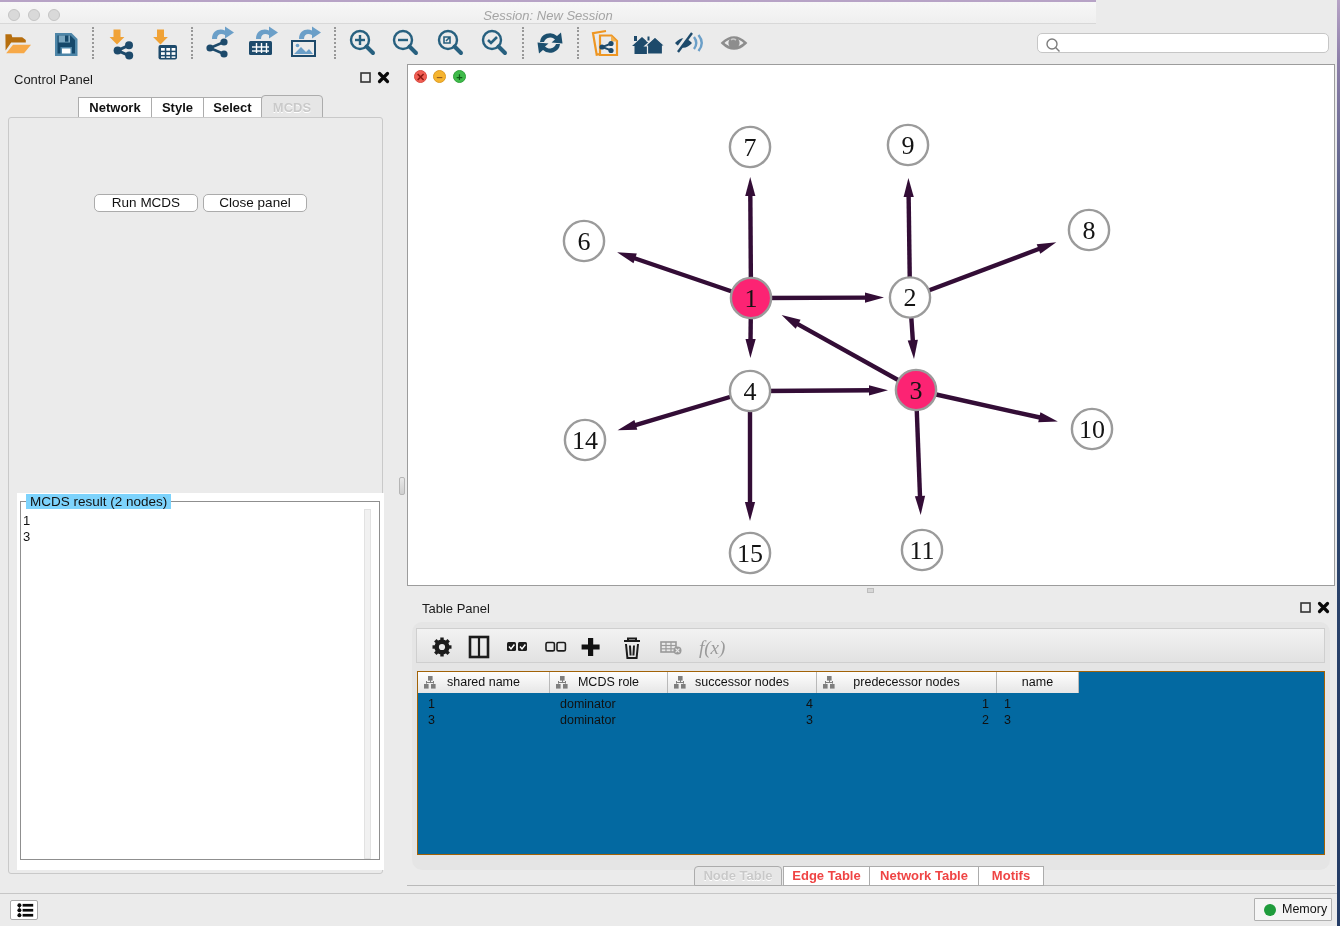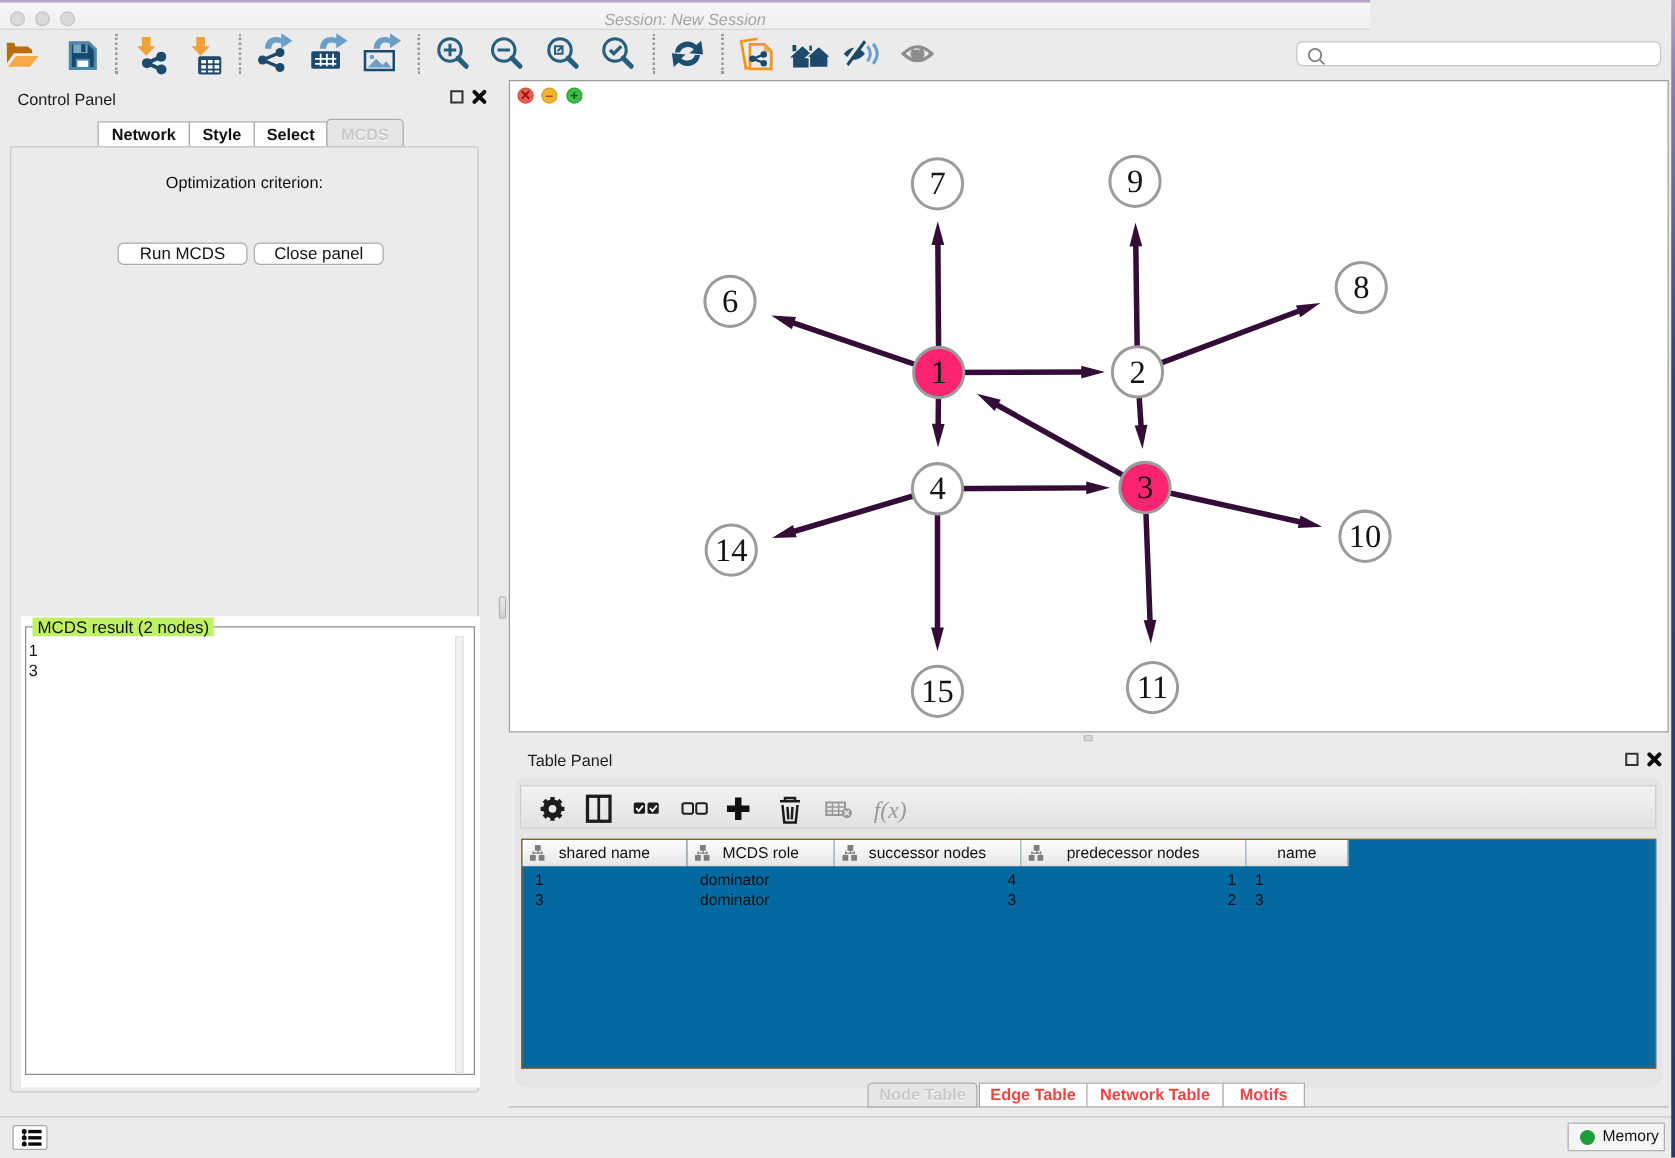--- a/index.html
+++ b/index.html
@@ -37,21 +37,21 @@
   #dropdown { position:absolute; left:36px; top:43px; width:311px; height:20px;
     background:#fff; border:1px solid #ababab; border-radius:4px;
     font-size:13.5px; color:#111; line-height:18px; padding-left:13px; }
   .btn { position:absolute; top:76px; height:18px; background:#fff;
     border:1px solid #ababab; border-radius:5px; font-size:13.5px; color:#111;
     text-align:center; line-height:16px; }
   #fieldset { position:absolute; left:8px; top:375px; width:367px; height:377px;
     background:#fff; font-size:13px; color:#111; }
   #fieldset-border { position:absolute; left:3px; top:8px; width:360px; height:359px;
     border:1px solid #8f8f8f; }
-  #fieldset-legend { position:absolute; left:9px; top:1px; background:#bef264;
+  #fieldset-legend { position:absolute; left:9px; top:1px; background:#7dd3fc;
     padding:0 4px; font-size:13.5px; color:#111; }
   
   #netwin { position:absolute; left:407px; top:64px; width:928px; height:522px;
     background:#fff; border:1px solid #9c9c9c; }
   #netwin-title { position:absolute; left:0; top:0; width:100%; height:23px;
     background:linear-gradient(#f6f6f6,#dcdcdc); border-bottom:1px solid #b4b4b4;
     font-size:12.5px; font-weight:bold; letter-spacing:0.6px; color:#111;
     text-align:center; line-height:23px; }
   .tl { position:absolute; top:5px; width:13px; height:13px; border-radius:50%;
     font-size:11px; font-weight:bold; text-align:center; line-height:12px; }
@@ -254,21 +254,20 @@
   <div id="cpanel-title">Control Panel</div>
   <svg width="34" height="14" viewBox="0 0 34 14" style="position:absolute;left:358px;top:9px;">
     <rect x="3" y="2" width="9" height="9" fill="none" stroke="#333" stroke-width="1.6"></rect>
     <path d="M21.5,2.5 L29.5,10.5 M29.5,2.5 L21.5,10.5" stroke="#0a0a0a" stroke-width="3.2" stroke-linecap="round"></path>
   </svg>
   <div class="tab" style="left:78px; width:74px;">Network</div>
   <div class="tab" style="left:151px; width:53px;">Style</div>
   <div class="tab" style="left:203px; width:59px;">Select</div>
   <div class="tab tabsel" style="left:261px; width:62px; top:33px; height:23px; line-height:23px;">MCDS</div>
   <div id="cpanel-body">
-    <div id="opt-label">Optimization criterion:</div>
     <div class="btn" style="left:85px; width:104px;">Run MCDS</div>
     <div class="btn" style="left:194px; width:104px;">Close panel</div>
     <div id="fieldset">
       <div id="fieldset-border"></div>
       <div id="fieldset-legend">MCDS result (2 nodes)</div>
       <div style="position:absolute;left:6px;top:20px;">1</div>
       <div style="position:absolute;left:6px;top:36px;">3</div>
       <div style="position:absolute;left:347px;top:16px;width:7px;height:350px;background:#f1f1f1;border:1px solid #e2e2e2;"></div>
     </div>
   </div>

